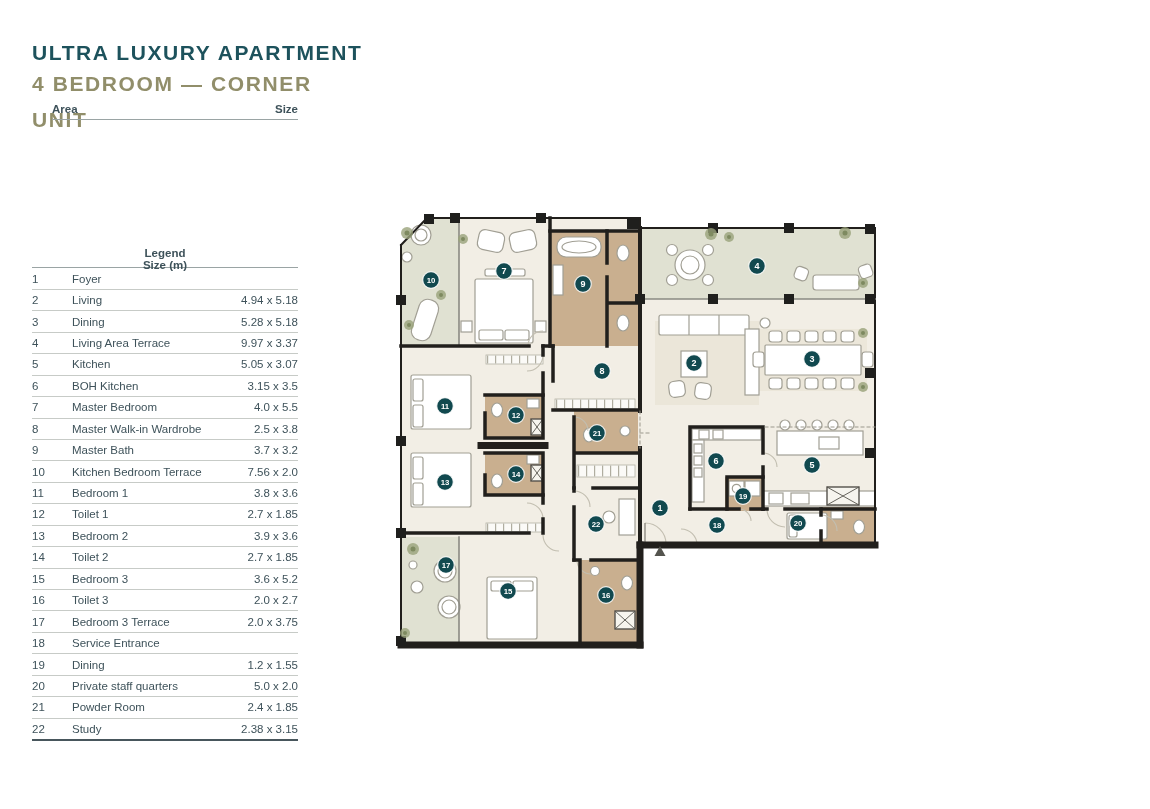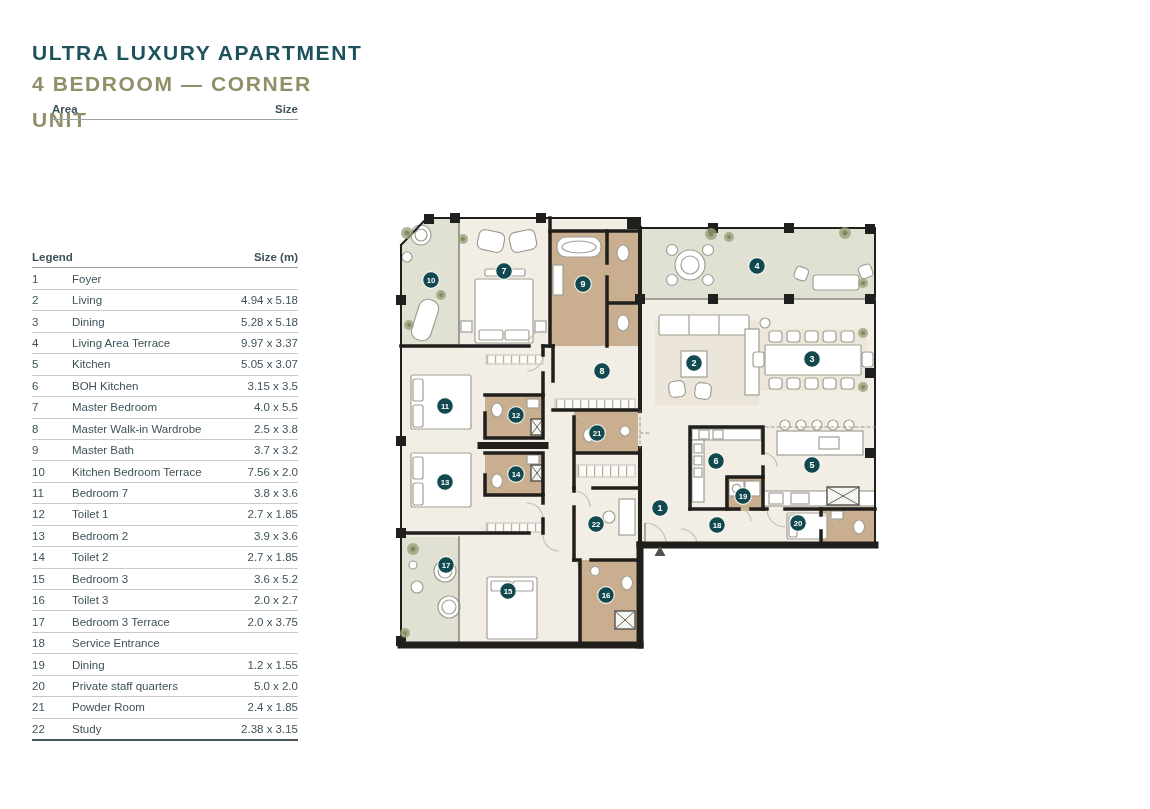--- a/index.html
+++ b/index.html
@@ -13,21 +13,21 @@
 
   .tbl{position:absolute;left:32px;width:266px;font-size:11.5px;}
   #area-table{top:99px;}
   #legend-table{top:247px;}
   .trow{display:flex;justify-content:space-between;align-items:center;
         height:20.3px;border-bottom:1px solid #c7cbc7;margin-left:20px;}
   .trow.head{border-bottom:1px solid #9aa4a4;font-weight:700;}
   .trow.last{border-bottom:2px solid #48565c;}
   .lrow{display:grid;grid-template-columns:40px 1fr auto;align-items:center;
         height:20.45px;border-bottom:1px solid #c7cbc7;}
-  .lrow.head{display:flex;justify-content:space-between;font-weight:700;border-bottom:1px solid #9aa4a4;}
+  .lrow.head{display:flex;justify-content:space-between;font-weight:700;border-bottom:1px solid #9aa4a4;flex-direction:column;}
   .lrow.last{border-bottom:2px solid #48565c;}
   .num{color:#3e525a;}
   .size{text-align:right;}
 
   #plan-wrap{position:absolute;left:393px;top:203px;width:492px;height:452px;}
   svg{display:block;}
   .marker-text{font-family:"Liberation Sans",sans-serif;font-weight:700;fill:#ffffff;}
 </style>
 </head>
 <body>
@@ -95,21 +95,21 @@
         <span>Master Bath</span>
         <span class="size">3.7 x 3.2</span>
       </div>
       <div class="lrow">
         <span class="num">10</span>
         <span>Kitchen Bedroom Terrace</span>
         <span class="size">7.56 x 2.0</span>
       </div>
       <div class="lrow">
         <span class="num">11</span>
-        <span>Bedroom 7</span>
+        <span>Bedroom 1</span>
         <span class="size">3.8 x 3.6</span>
       </div>
       <div class="lrow">
         <span class="num">12</span>
         <span>Toilet 1</span>
         <span class="size">2.7 x 1.85</span>
       </div>
       <div class="lrow">
         <span class="num">13</span>
         <span>Bedroom 2</span>

